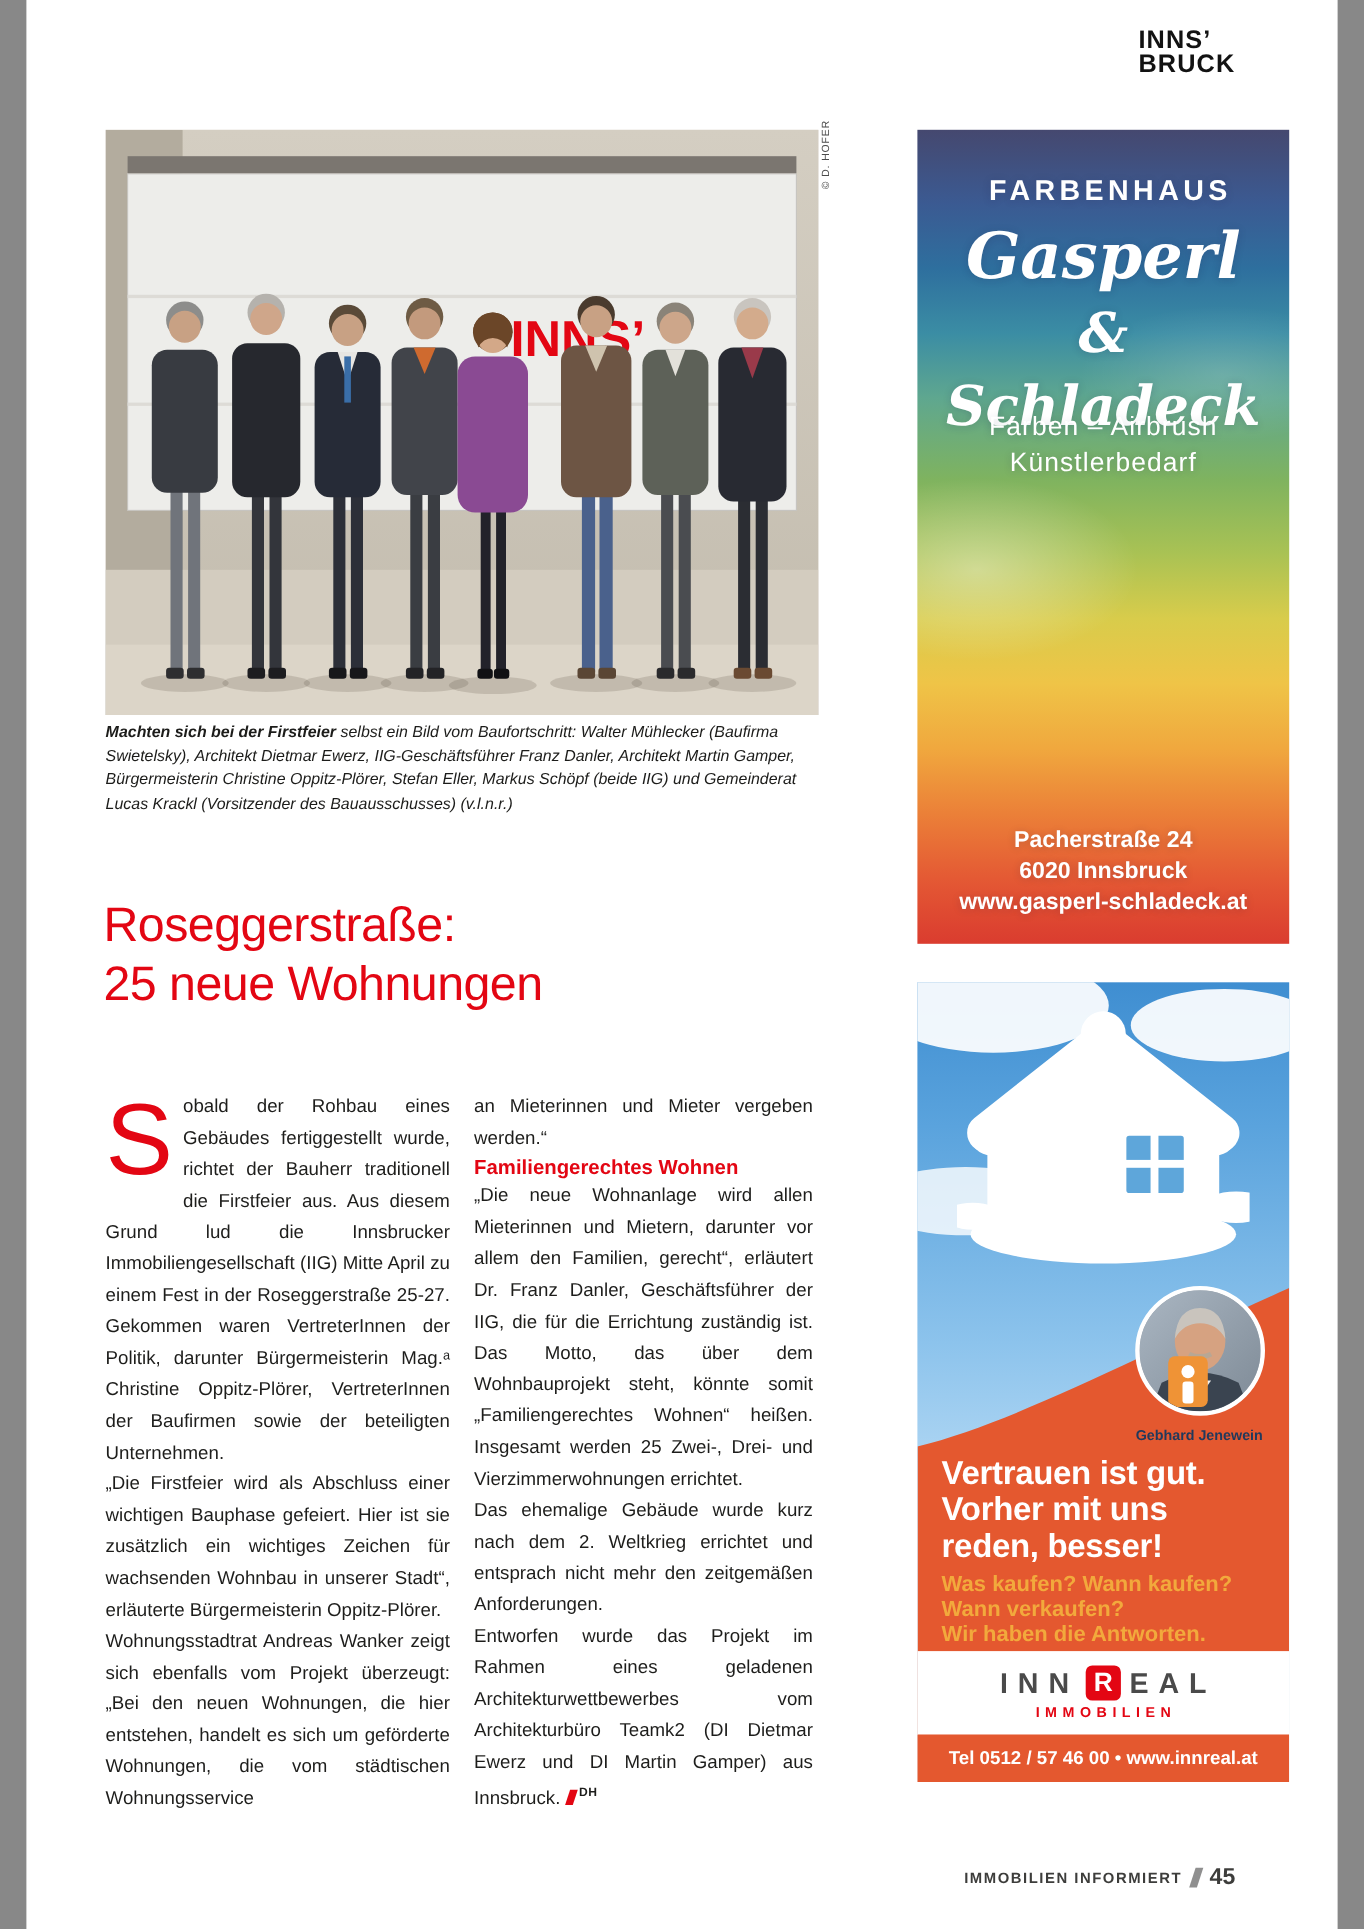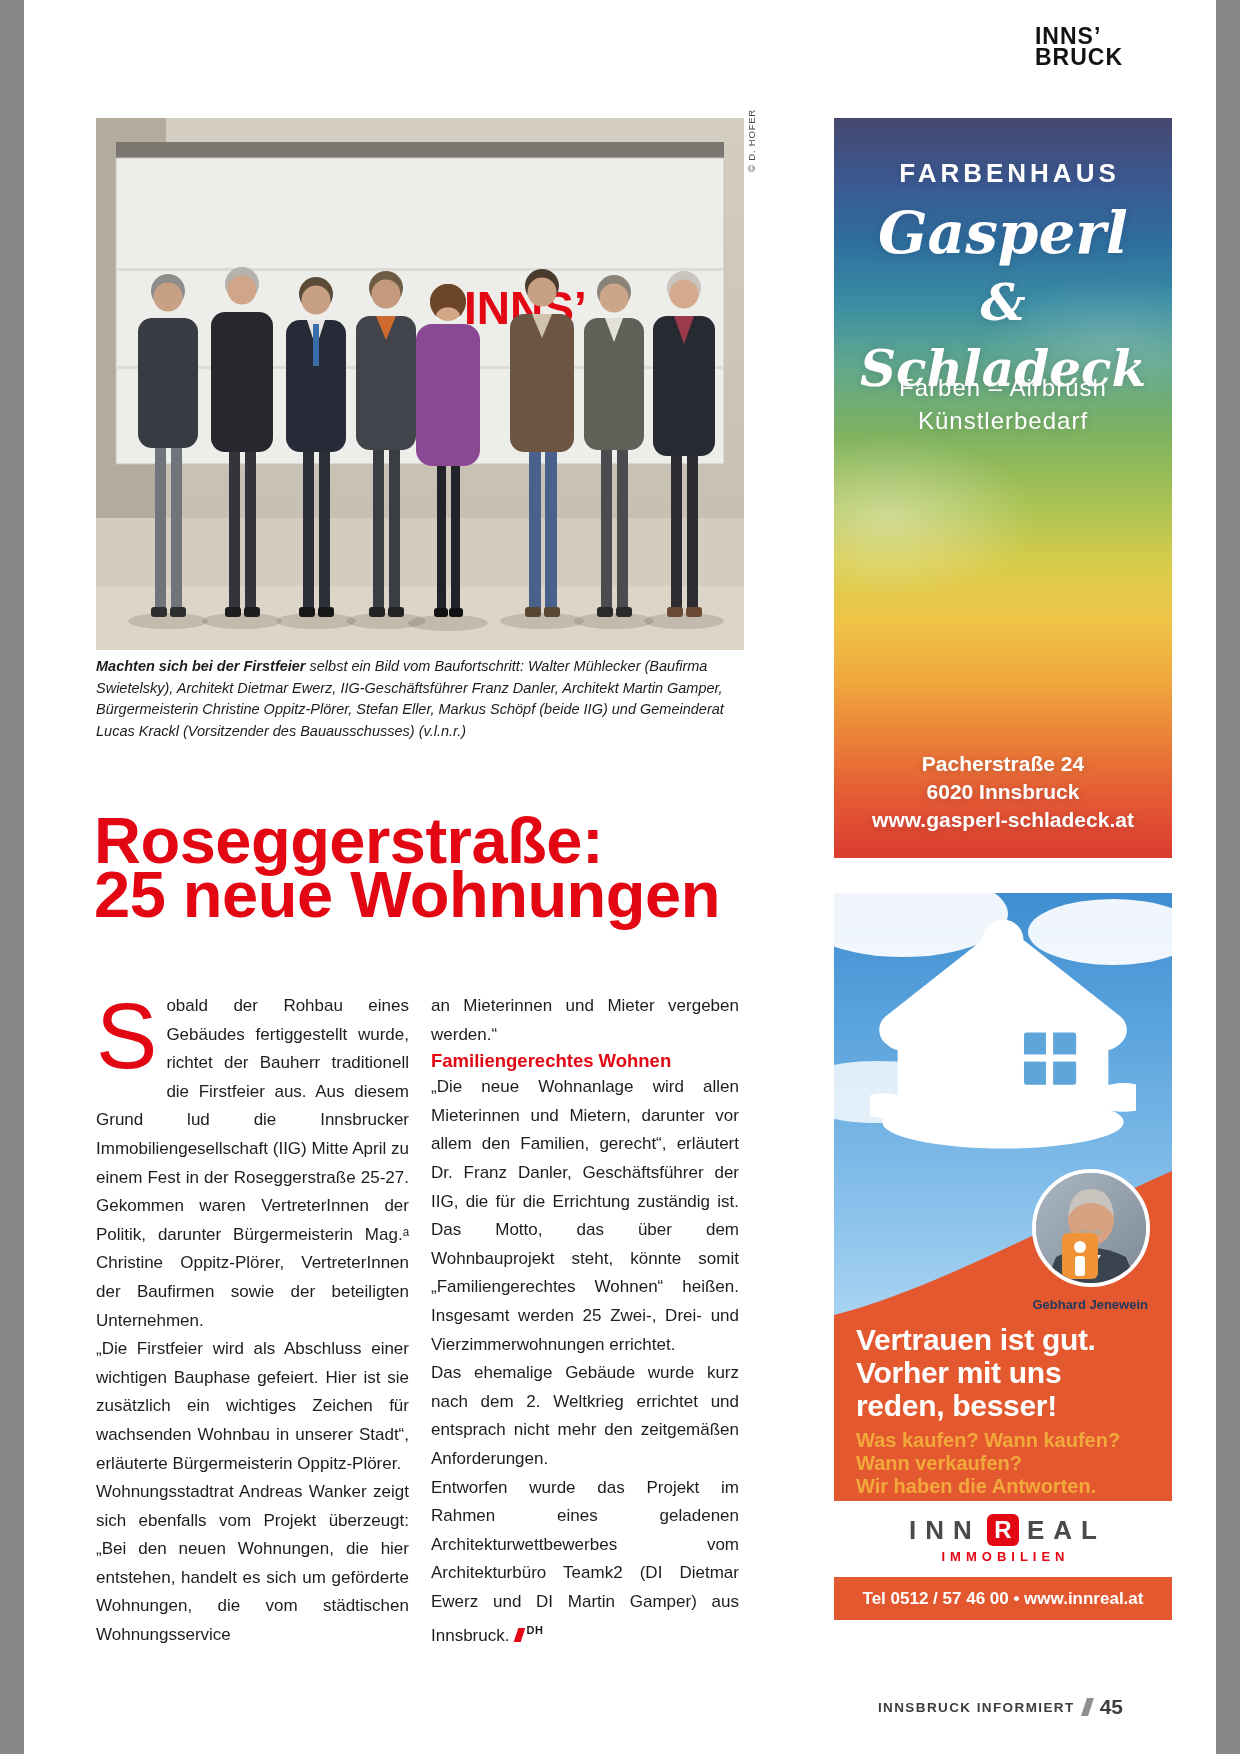--- a/index.html
+++ b/index.html
@@ -22,21 +22,21 @@
   .photo{position:absolute;left:72px;top:118px;width:648px;height:532px;overflow:hidden;background:#cbc4b7;}
   .photo svg{display:block;}
   .credit{position:absolute;left:722px;top:172px;transform:rotate(-90deg);transform-origin:left top;
     font-size:9.5px;letter-spacing:.8px;color:#4a4a4a;white-space:nowrap;}
   
   .caption{position:absolute;left:72px;top:656px;width:650px;
     font-style:italic;font-size:14.5px;line-height:21.5px;color:#1c1c1a;}
   .caption .lead{font-weight:bold;}
   
   .headline{position:absolute;left:70px;top:814px;color:var(--brand-red);
-    font-weight:bold;font-size:65px;line-height:54px;letter-spacing:-.5px;}
+    font-weight:normal;font-size:44px;line-height:54px;letter-spacing:-.5px;}
   
   .col{position:absolute;top:992px;font-size:17px;line-height:28.6px;text-align:justify;
     hyphens:auto;-webkit-hyphens:auto;color:var(--ink);}
   .col1{left:72px;width:313px;}
   .col2{left:407px;width:308px;}
   .col p{margin:0;}
   .dropcap{float:left;color:var(--brand-red);font-size:92px;line-height:.9;padding:3px 9px 0 0;}
   .subhead{color:var(--brand-red);font-weight:bold;font-size:18.5px;line-height:24px;
     margin:17px 0 7px 0;text-align:left;}
   .endmark{white-space:nowrap;margin-top:48px;}
@@ -305,18 +305,18 @@
           <span>INN</span>
           <span class="rbox">R</span>
           <span>EAL</span>
         </div>
       <div class="innreal-sub">IMMOBILIEN</div>
     </div>
     <div class="contactbar">Tel 0512 / 57 46 00 • www.innreal.at</div>
   </div>
 
   <div class="footer">
-    <span class="pub">INNSBRUCK INFORMIERT</span>
+    <span class="pub">IMMOBILIEN INFORMIERT</span>
     <span class="slash"></span>
     <span class="num">45</span>
   </div>
 
 </div>
 
 </body></html>

